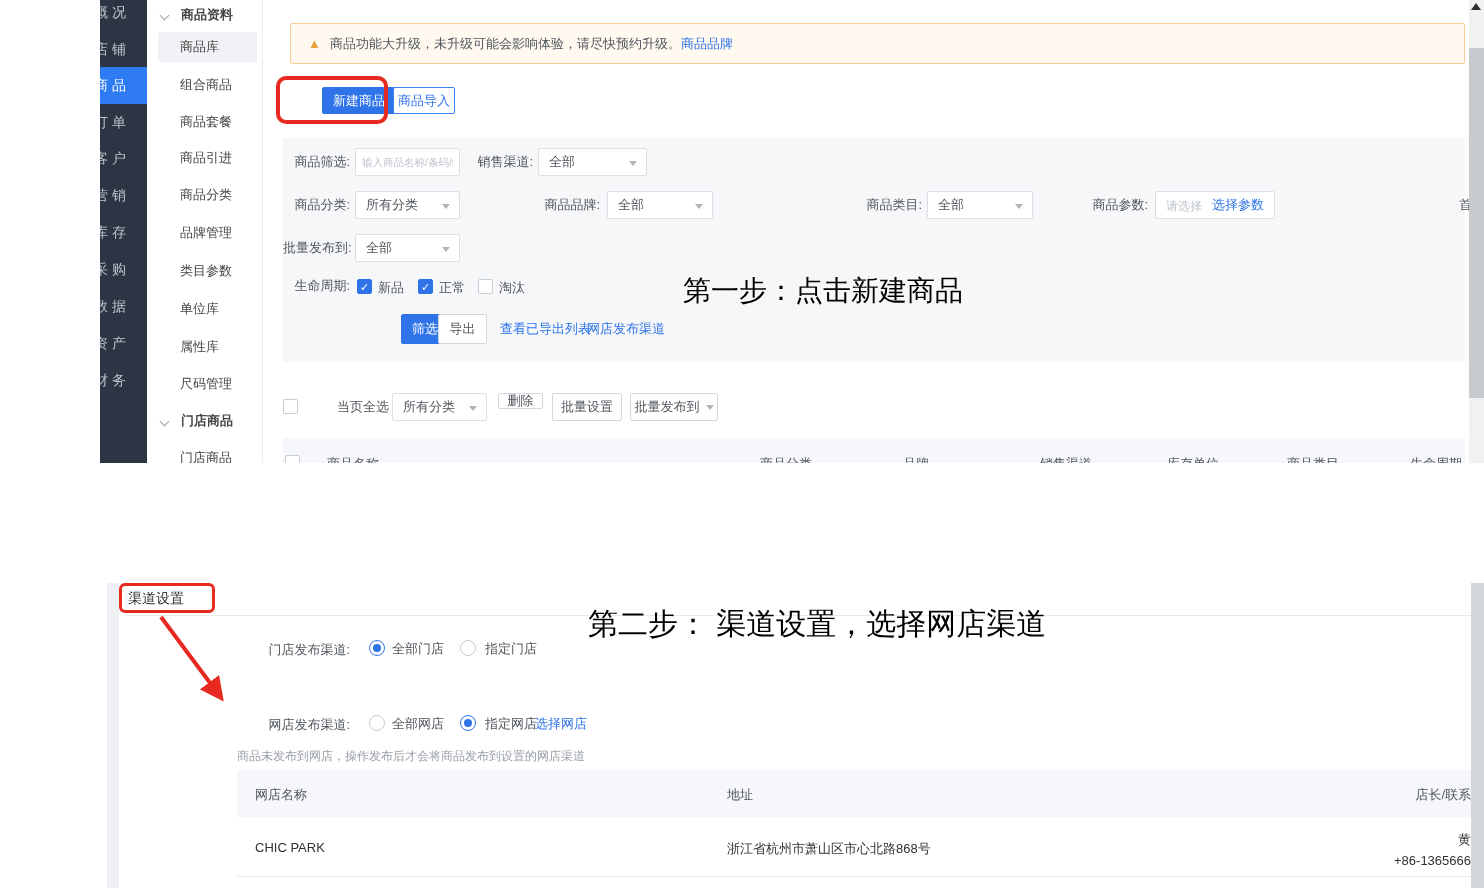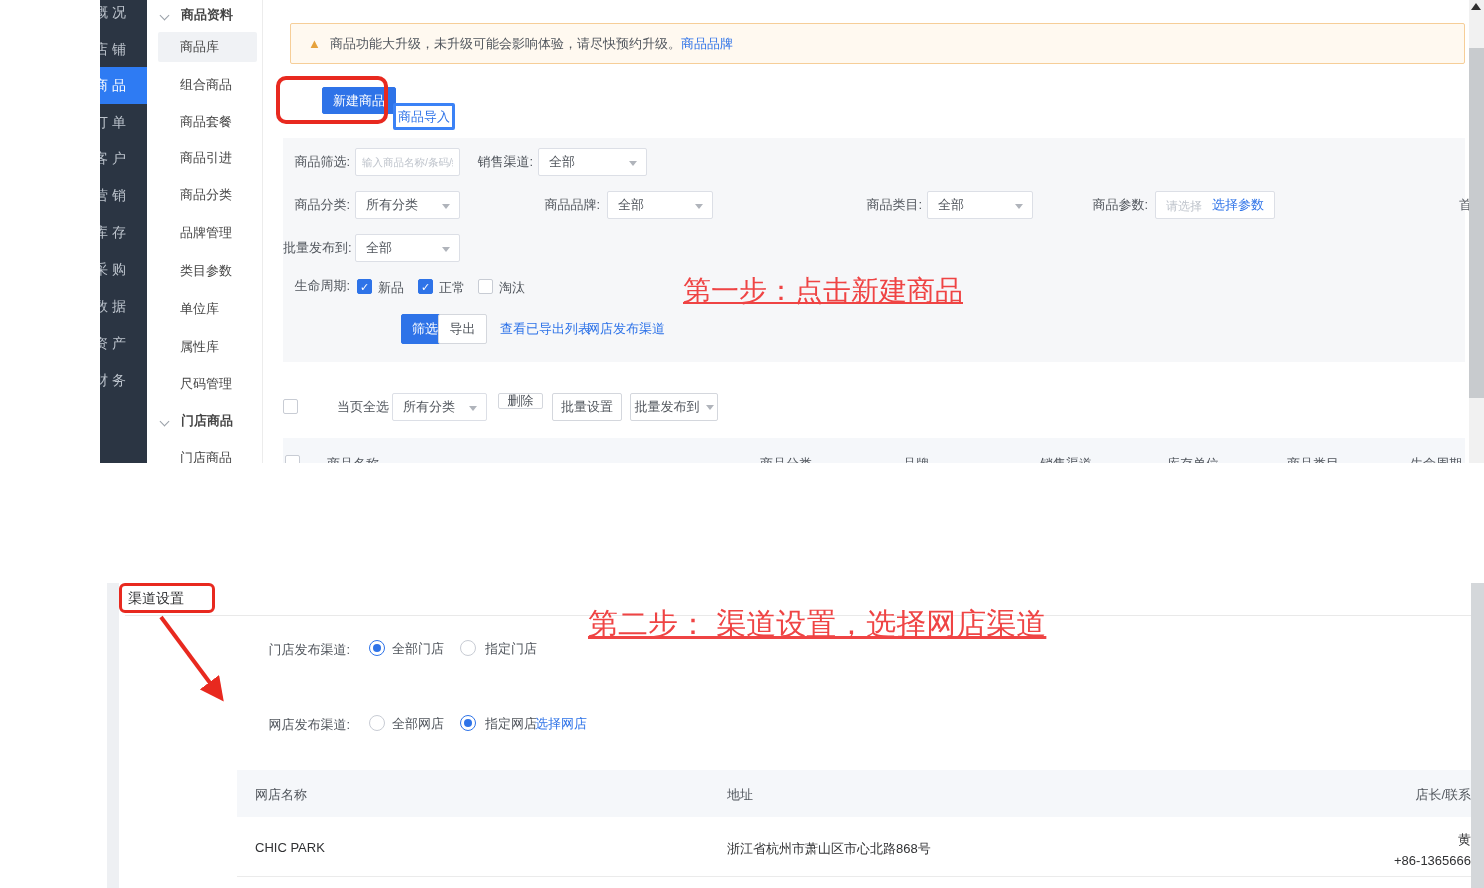--- a/index.html
+++ b/index.html
@@ -28,21 +28,21 @@
   
   .content { position:absolute; left:163px; top:0; width:1206px; height:463px; background:#fff; }
 
   .banner { position:absolute; left:27px; top:23px; width:1175px; height:41px; background:#fff9f0;
      border:1px solid #f6ce98; border-radius:2px; display:flex; align-items:center; padding-left:17px; font-size:13px; color:#51565d; }
   .banner .warn-icon { color:#e6a23c; font-size:13px; margin-right:9px; }
   .link { color:#2e73e8; cursor:pointer; text-decoration:none; }
 
   .btn { display:inline-flex; align-items:center; justify-content:center; font-size:13px; border-radius:2px; cursor:pointer; }
   .btn-primary { background:#2e73e8; color:#fff; border:1px solid #2e73e8;margin-left:24px; }
-  .btn-outline-blue { background:#fff; color:#2e73e8; border:3px solid #3b82f6;margin-top:16px; }
+  .btn-outline-blue { background:#fff; color:#2e73e8; border:1px solid #3b82f6; }
   .btn-plain { background:#fff; color:#51565d; border:1px solid #d4d7dd; }
 
   .btn-new { position:absolute; left:35px; top:87px; width:74px; height:27px; }
   .btn-import { position:absolute; left:130px; top:87px; width:62px; height:27px; }
   .redbox-1 { position:absolute; left:13px; top:76px; width:112px; height:48px; border:4px solid #e8291f; border-radius:10px; pointer-events:none; }
 
   .filter-panel { position:absolute; left:20px; top:138px; width:1182px; height:224px; background:#f6f7f9; }
   .f-label { position:absolute; height:28px; line-height:28px; font-size:13px; color:#51565d; text-align:right; white-space:nowrap; }
   .f-input, .f-select { position:absolute; height:28px; background:#fff; border:1px solid #dcdfe6; border-radius:2px; font-size:12px; }
   .f-input input { width:100%; height:100%; border:0; outline:none; background:transparent; font-size:10.5px; padding:0 6px; color:#51565d; font-family:inherit; }
@@ -64,21 +64,21 @@
 
   .theader { position:absolute; left:20px; top:438px; width:1182px; height:25px; background:#f5f7fa; overflow:hidden; }
   .th-cell { position:absolute; top:17px; font-size:13px; color:#51565d; white-space:nowrap; }
 
   
   .scrollbar { position:absolute; right:0; top:0; width:15px; height:463px; background:#f1f1f1; }
   .scroll-up { position:absolute; left:2px; top:3px; width:0; height:0; border-left:5px solid transparent; border-right:5px solid transparent; border-bottom:7px solid #2f2f2f; }
   .scroll-thumb { position:absolute; left:0; top:48px; width:15px; height:350px; background:#c8cbce; }
 
   
-  .step-note { position:absolute; color:#ef4444; white-space:nowrap; z-index:30;text-decoration:underline; }
+  .step-note { position:absolute; color:#000000; white-space:nowrap; z-index:30; }
   .step1 { left:683px; top:272px; font-size:28px; }
   .step2 { left:588px; top:604px; font-size:30px; }
 
   
   .bottom-piece { position:absolute; left:107px; top:583px; width:1377px; height:305px; background:#fff; overflow:hidden; }
   .bp-left-strip { position:absolute; left:0; top:0; width:12px; height:100%; background:#eef0f3; }
   .bp-right-strip { position:absolute; left:1364px; top:0; width:13px; height:100%; background:#d4d7da; }
   .bp-title { position:absolute; left:21px; top:7px; font-size:14px; color:#303133; }
   .redbox-2 { position:absolute; left:12px; top:0px; width:96px; height:30px; border:3px solid #e8291f; border-radius:6px; pointer-events:none; }
   .bp-sep { position:absolute; left:18px; top:32px; width:1346px; border-top:1px solid #e9e9e9; }
@@ -264,20 +264,21 @@
     <div class="radio-label" style="left:285px;top:57px">全部门店</div>
     <div class="radio" style="left:353px;top:57px"></div>
     <div class="radio-label" style="left:378px;top:57px">指定门店</div>
 
     <div class="ch-label" style="top:132px">网店发布渠道:</div>
     <div class="radio" style="left:262px;top:132px"></div>
     <div class="radio-label" style="left:285px;top:132px">全部网店</div>
     <div class="radio on" style="left:353px;top:132px"></div>
     <div class="radio-label" style="left:378px;top:132px">指定网店</div>
     <a class="link" style="position:absolute;left:428px;top:132px;font-size:13px;line-height:18px">选择网店</a>
+    <div class="ch-note" style="top:165px">商品未发布到网店，操作发布后才会将商品发布到设置的网店渠道</div>
 
     <div class="shop-thead">
       <div class="shop-th" style="left:18px">网店名称</div>
       <div class="shop-th" style="left:490px">地址</div>
       <div class="shop-th" style="right:0;text-align:right">店长/联系</div>
     </div>
     <div>
       <div class="shop-cell" style="left:148px;top:257px">CHIC PARK</div>
       <div class="shop-cell" style="left:620px;top:257px">浙江省杭州市萧山区市心北路868号</div>
       <div class="contact-cell">

